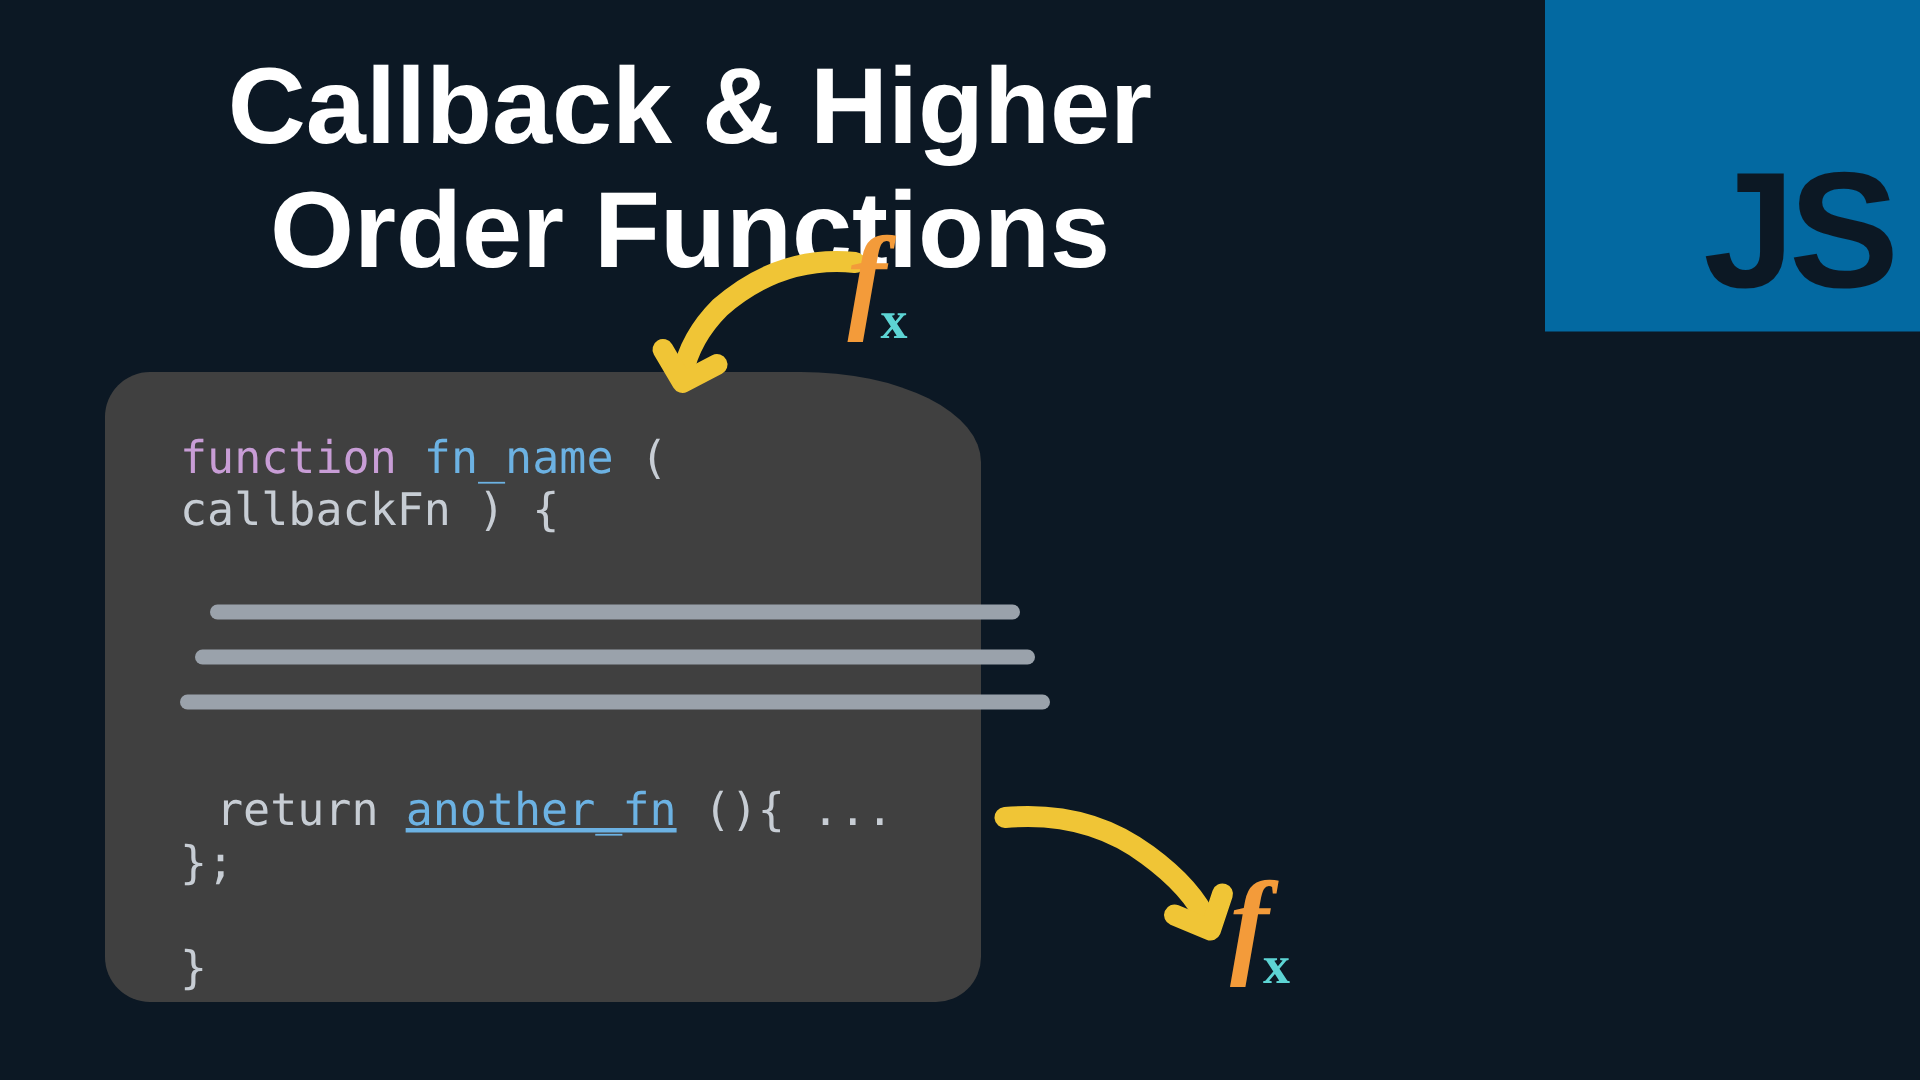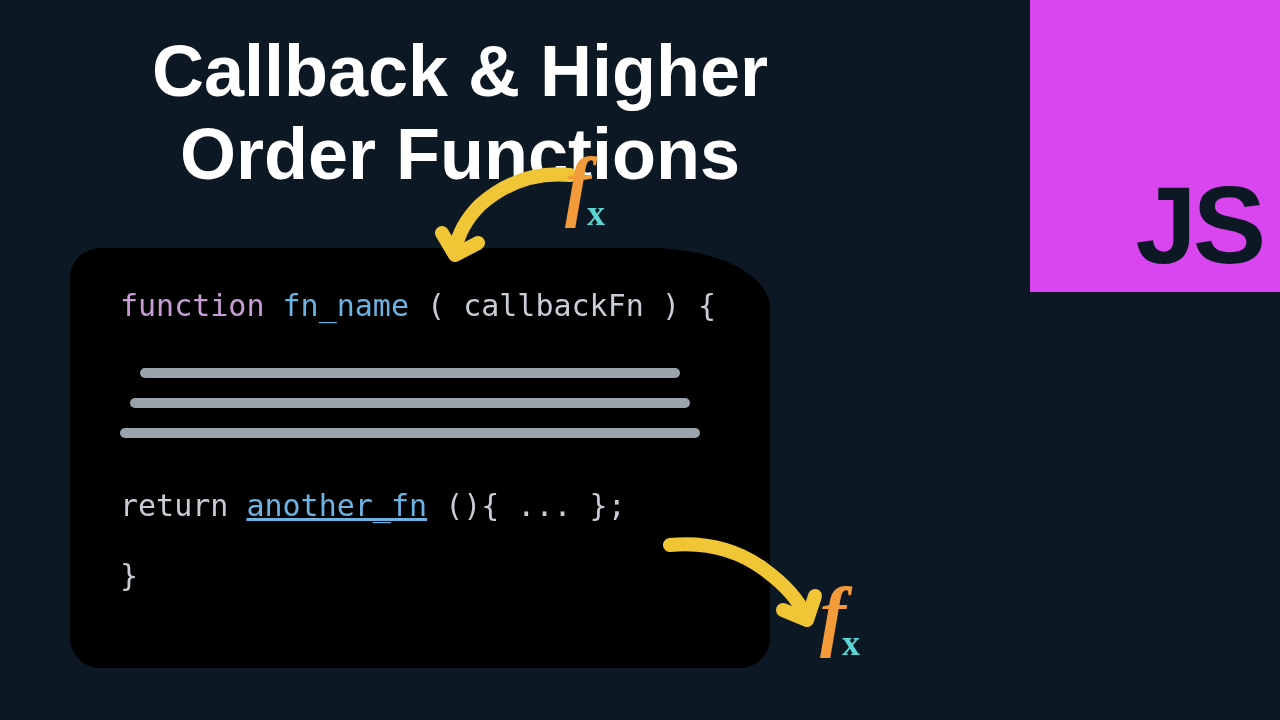--- a/index.html
+++ b/index.html
@@ -24,41 +24,41 @@
       font-weight: 700;
       line-height: 1.15;
       text-align: center;
       width: 800px;
     }
     .js-logo {
       position: absolute;
       top: 0;
       right: 0;
       width: 250px;
-      height: 292px;
-      background: #d946ef;
+      height: 221px;
+      background: #0369a1;
       display: flex;
       align-items: flex-end;
       justify-content: flex-end;
       padding: 12px 18px;
     }
     .js-logo-text {
       color: #0c1824;
       font-size: 110px;
       font-weight: 800;
       line-height: 1;
       letter-spacing: -4px;
     }
     .code-block {
       position: absolute;
       top: 248px;
       left: 70px;
-      width: 700px;
+      width: 584px;
       height: 420px;
-      background: #000000;
+      background: #404040;
       border-radius: 30px 120px 30px 30px / 30px 60px 30px 30px;
       padding: 40px 50px;
       font-family: 'Menlo', 'Consolas', monospace;
       font-size: 30px;
       color: #c7cdd4;
     }
     .code-line1 {
       margin-bottom: 45px;
     }
     .kw-function { color: #c89dd6; }
@@ -74,21 +74,21 @@
       background: #9aa2ab;
       border-radius: 5px;
       margin-bottom: 20px;
     }
     .pl1 { width: 540px; margin-left: 20px; }
     .pl2 { width: 560px; margin-left: 10px; }
     .pl3 { width: 580px; margin-left: 0px; }
     .code-line2 {
       margin-bottom: 35px;
     }
-    .kw-return { color: #c7cdd4; }
+    .kw-return { color: #c7cdd4; margin-left: 24px; }
     .fn-call { color: #6cb2e3; text-decoration: underline; }
     .fx-icon {
       position: absolute;
       font-family: Georgia, serif;
       font-style: italic;
       text-align: center;
     }
     .fx-f {
       color: #f39b3a;
       font-size: 78px;

